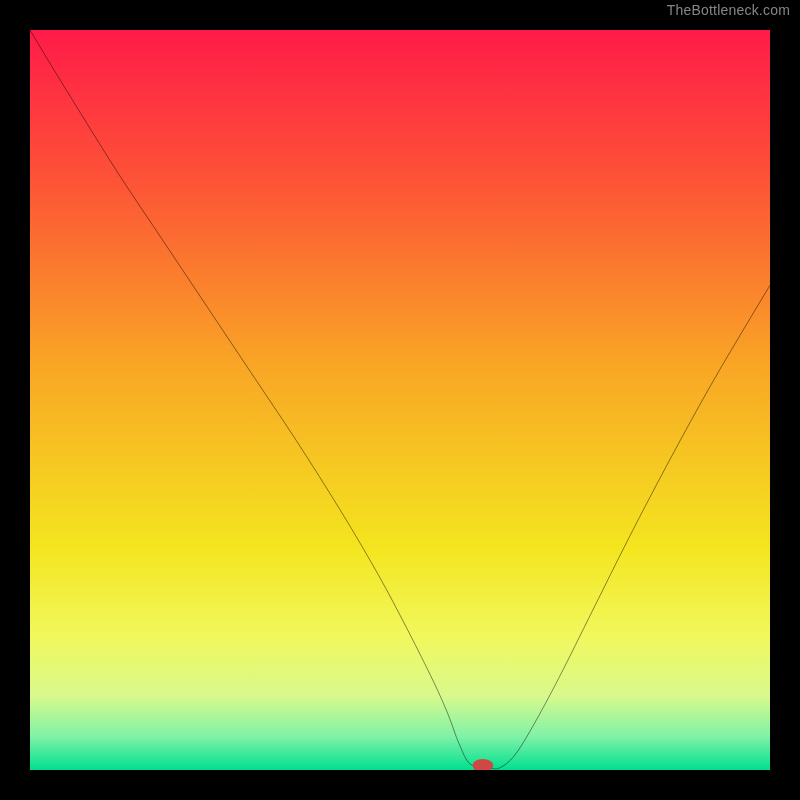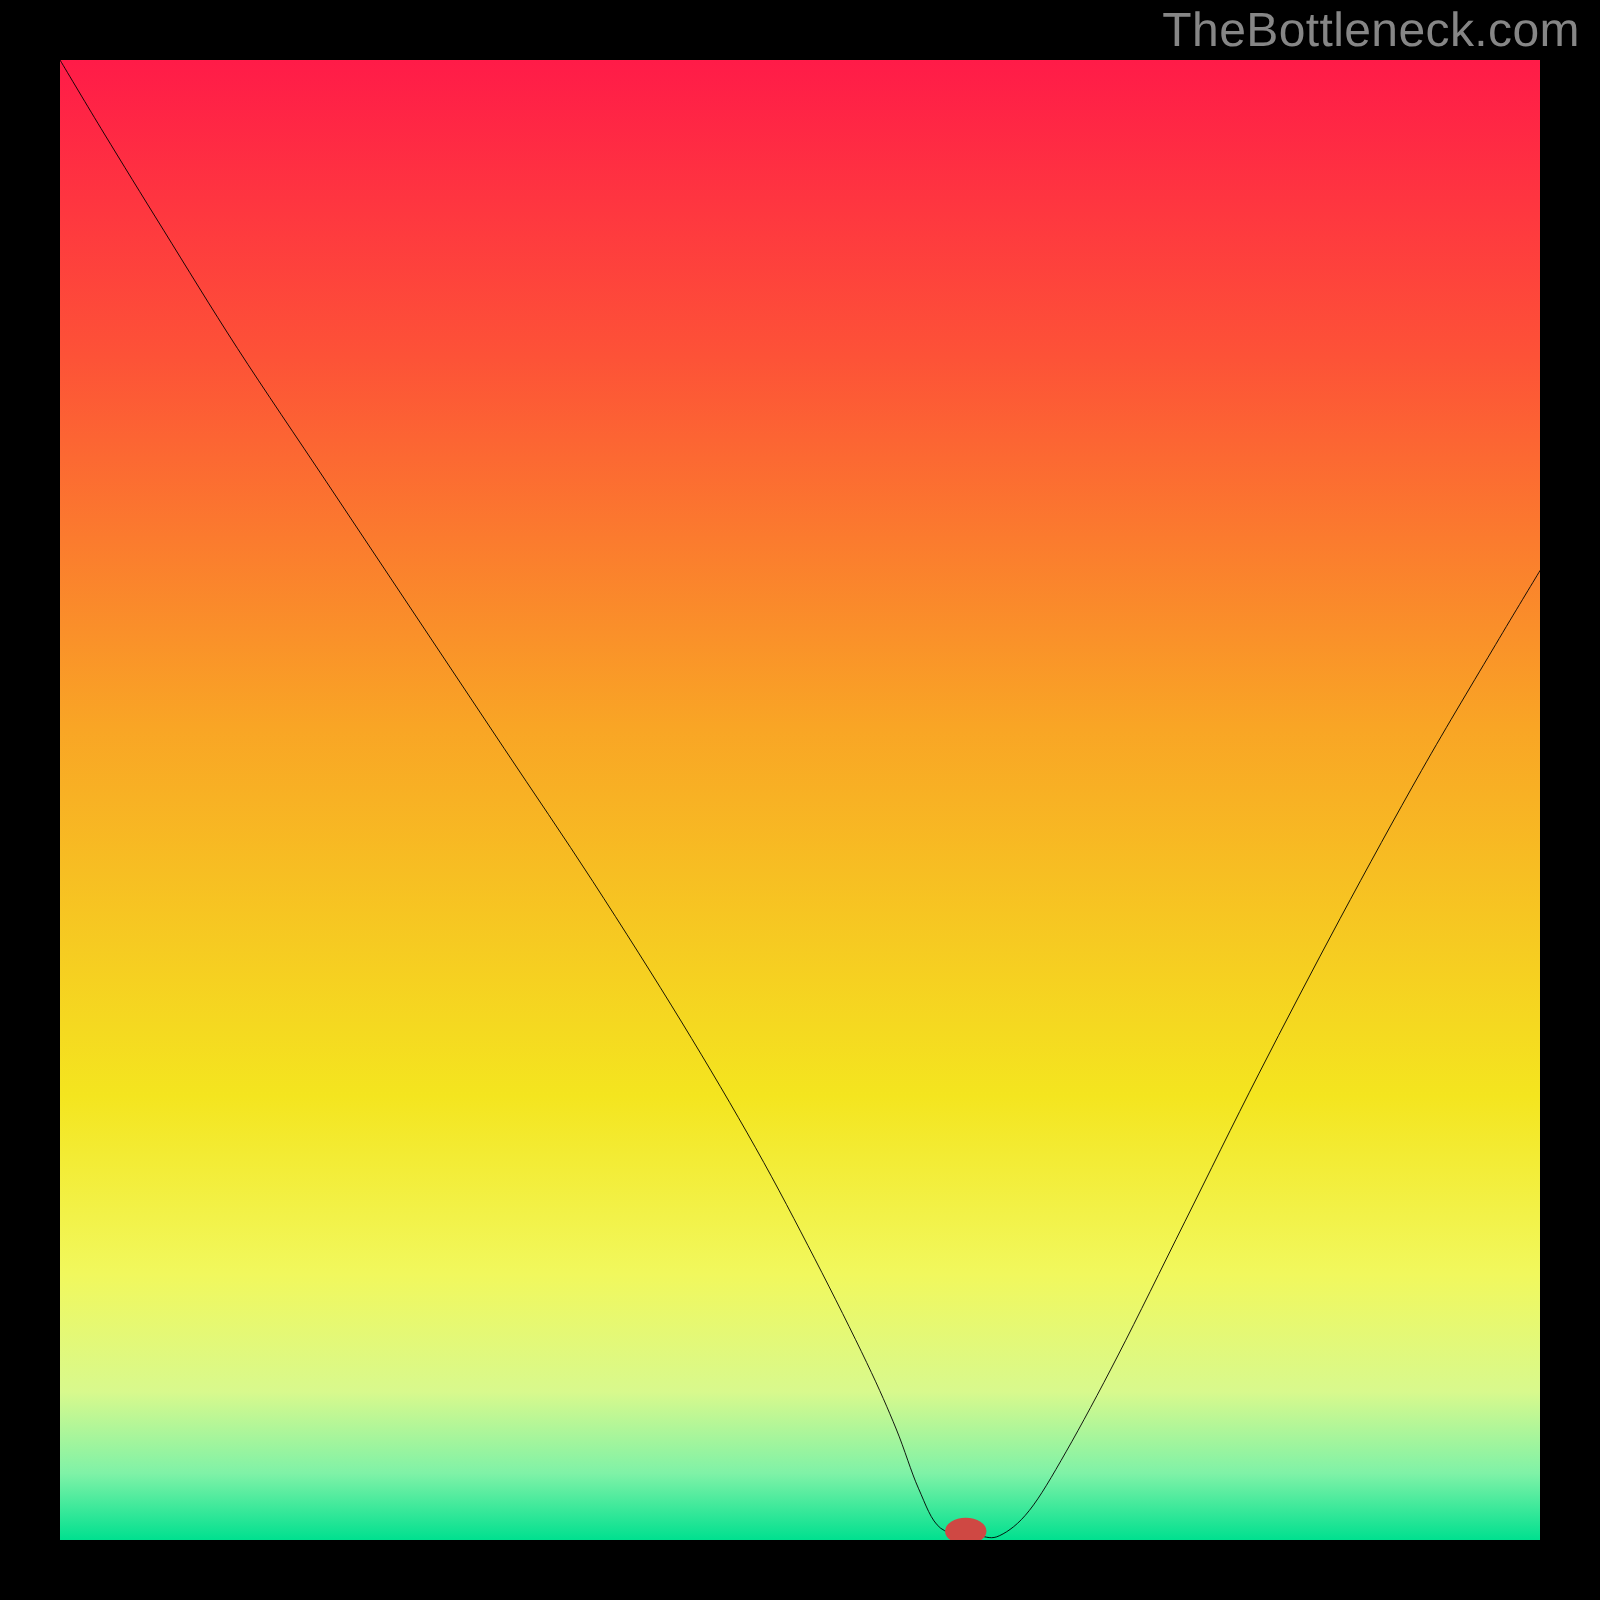--- a/index.html
+++ b/index.html
@@ -14,21 +14,21 @@
     position: relative;
     width: 800px;
     height: 800px;
     background: #000;
   }
   .watermark {
     position: absolute;
     top: 2px;
     right: 10px;
     color: #868686;
-    font-size: 24px;
+    font-size: 14px;
     font-weight: 400;
     letter-spacing: 0.2px;
     z-index: 10;
   }
   .plot {
     position: absolute;
     left: 30px;
     top: 30px;
     width: 740px;
     height: 740px;

